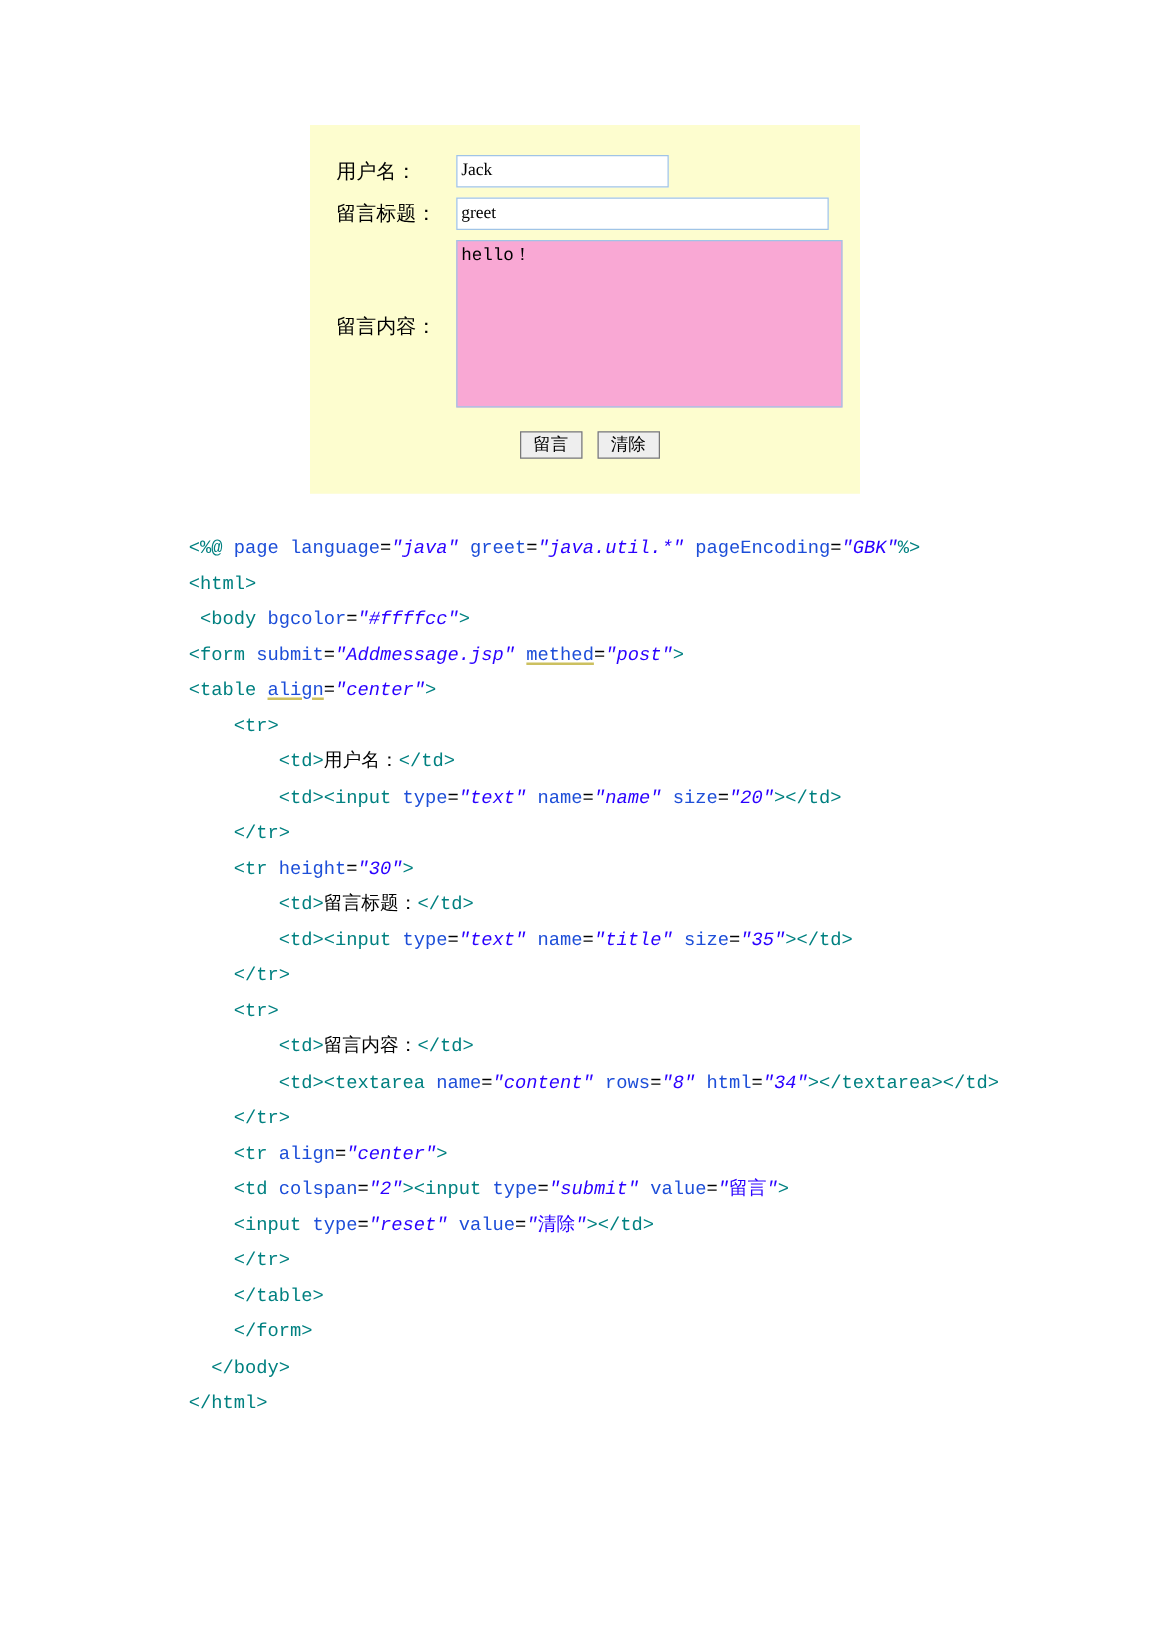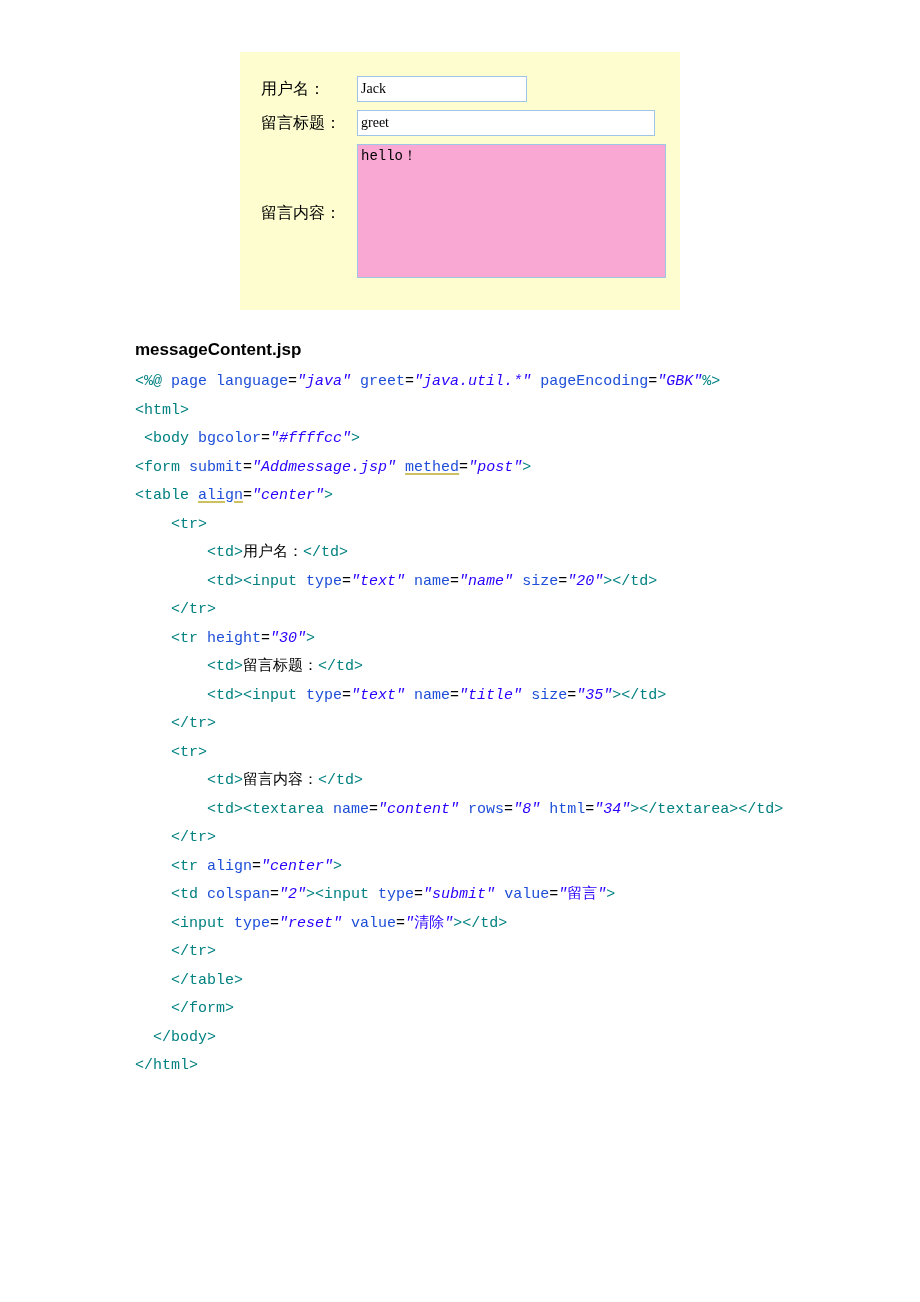--- a/index.html
+++ b/index.html
@@ -3,21 +3,22 @@
 <meta charset="utf-8">
 <style>
   html, body {
     margin: 0;
     padding: 0;
     background: #ffffff;
     width: 920px;
     font-family: "SimSun", "宋体", serif;
   }
   .page {
-    padding: 52px 135px 60px 135px;
+    padding: 100px 135px 60px 135px;
+    margin-left: 16px;
   }
   
   .form-preview {
     background: #fdfdcf;
     margin: 0 auto 30px auto;
     width: 440px;
     padding: 20px 15px 24px 15px;
     box-sizing: border-box;
   }
   .form-preview table {
@@ -106,25 +107,30 @@
         <td>
           <input type="text" size="34" value="greet" style="">
         </td>
       </tr>
       <tr>
         <td class="lbl">留言内容：</td>
         <td>
           <textarea rows="8" cols="34" style="">hello！</textarea>
         </td>
       </tr>
+      <tr>
+        <td colspan="2" class="btnrow">
+          <input type="submit" value="留言" style="">
+          <input type="reset" value="清除" style="">
+        </td>
+      </tr>
     </tbody>
       </table>
   </div>
 
-  <div class="filename">messageContent.jsp</div>
 
   <pre class="code"><span class="tag">&lt;%@ </span><span class="attr">page </span><span class="attr">language</span><span class="txt">=</span><span class="str">"java"</span><span class="attr"> greet</span><span class="txt">=</span><span class="str">"java.util.*"</span><span class="attr"> pageEncoding</span><span class="txt">=</span><span class="str">"GBK"</span><span class="tag">%&gt;</span>
 <span class="tag">&lt;html&gt;</span>
 <span class="tag"> &lt;body </span><span class="attr">bgcolor</span><span class="txt">=</span><span class="str">"#ffffcc"</span><span class="tag">&gt;</span>
 <span class="tag">&lt;form </span><span class="attr">submit</span><span class="txt">=</span><span class="str">"Addmessage.jsp"</span><span class="txt"> </span><span class="attr under">methed</span><span class="txt">=</span><span class="str">"post"</span><span class="tag">&gt;</span>
 <span class="tag">&lt;table </span><span class="attr under">align</span><span class="txt">=</span><span class="str">"center"</span><span class="tag">&gt;</span>
 <span class="tag">    &lt;tr&gt;</span>
 <span class="tag">        &lt;td&gt;</span><span class="txt">用户名：</span><span class="tag">&lt;/td&gt;</span>
 <span class="tag">        &lt;td&gt;&lt;input </span><span class="attr">type</span><span class="txt">=</span><span class="str">"text"</span><span class="attr"> name</span><span class="txt">=</span><span class="str">"name"</span><span class="attr"> size</span><span class="txt">=</span><span class="str">"20"</span><span class="tag">&gt;&lt;/td&gt;</span>
 <span class="tag">    &lt;/tr&gt;</span>

